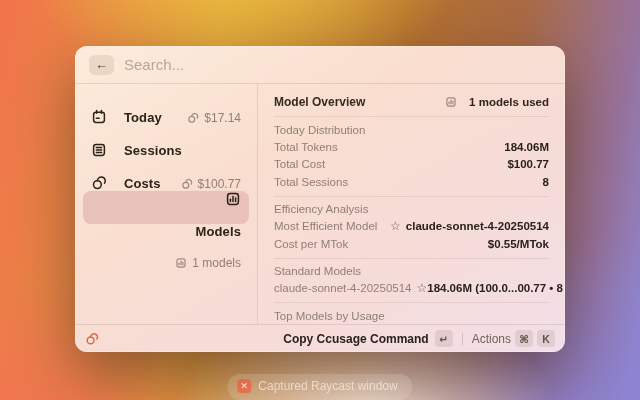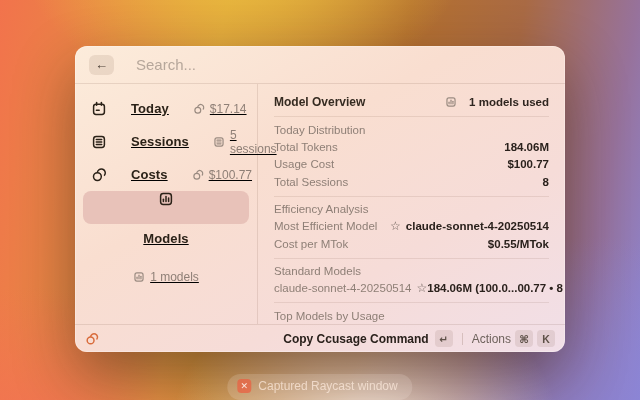--- a/index.html
+++ b/index.html
@@ -21,26 +21,26 @@
     box-shadow:0 25px 60px rgba(40,20,20,.45), 0 0 0 1px rgba(255,255,255,.25) inset;
     display:flex; flex-direction:column;
   }
   
   .searchbar { height:38px; flex:none; display:flex; align-items:center; gap:10px;
     padding:0 14px; border-bottom:1px solid rgba(90,50,30,.12); }
   .back-btn { width:25px; height:20px; border-radius:6px; background:rgba(90,50,30,.10);
     display:flex; align-items:center; justify-content:center; font-size:13px; color:#453a31; cursor:default; }
   .search-input { flex:1; border:none; outline:none; background:transparent;
     font-size:15px; color:#3a322c; caret-color:#3a322c;
-    font-family:"Liberation Sans","DejaVu Sans",sans-serif;margin-left:12px; }
+    font-family:"Liberation Sans","DejaVu Sans",sans-serif; }
   .search-input::placeholder { color:#b6a79b; }
   
   .content { flex:1; display:flex; min-height:0; }
   .sidebar { width:183px; flex:none; padding:8px; border-right:1px solid rgba(90,50,30,.12); }
-  .side-item { height:33px; border-radius:8px; display:flex; align-items:center; gap:24px; padding:0 8px;text-decoration:underline; }
+  .side-item { height:33px; border-radius:8px; display:flex; align-items:flex-end; gap:17px; padding:0 8px; }
   .side-item.selected { background:#e8c2b9;flex-direction:column; }
   .side-item .main-ic { color:#2b2218; display:flex; }
   .side-label { flex:1; font-size:13px; font-weight:700; color:#2b2218; letter-spacing:.1px; }
   .side-acc { display:flex; align-items:center; gap:5px; color:#8e7f76; font-size:12px; font-weight:500; }
   .side-acc svg { color:#9a8b81; }
   
   .detail { flex:1; padding:9px 16px 6px 16px; overflow:hidden; }
   .d-header { display:flex; justify-content:space-between; align-items:center; height:18px; }
   .d-title { font-size:12px; font-weight:700; color:#352b21; }
   .d-acc { display:flex; align-items:flex-end; gap:12px; font-size:11.5px; font-weight:700; color:#2e251f; }
@@ -113,31 +113,20 @@
       <div class="side-item">
         <span class="main-ic">
           <svg width="16" height="16" viewBox="0 0 16 16" fill="none" stroke="currentColor" stroke-width="1.5" stroke-linecap="round">
             <rect x="2.6" y="2.6" width="10.8" height="10.8" rx="2.6"></rect>
             <line x1="5.3" y1="5.6" x2="10.7" y2="5.6"></line>
               <line x1="5.3" y1="8" x2="10.7" y2="8"></line>
               <line x1="5.3" y1="10.4" x2="10.7" y2="10.4"></line>
           </svg>
           </span>
         <span class="side-label">Sessions</span>
-        <span class="side-acc">
-          <span>
-            <svg width="12" height="12" viewBox="0 0 16 16" fill="none" stroke="currentColor" stroke-width="1.6" stroke-linecap="round">
-              <rect x="2.6" y="2.6" width="10.8" height="10.8" rx="2.6"></rect>
-              <line x1="5.3" y1="5.6" x2="10.7" y2="5.6"></line>
-                <line x1="5.3" y1="8" x2="10.7" y2="8"></line>
-                <line x1="5.3" y1="10.4" x2="10.7" y2="10.4"></line>
-            </svg>
-            </span>
-          <span>5 sessions</span>
-        </span>
       </div>
 
       <div class="side-item">
         <span class="main-ic">
           <svg width="16" height="16" viewBox="0 0 16 16" fill="none" stroke="currentColor" stroke-width="1.5">
             <path d="M6.3 5.8a4 4 0 1 1 6.9 2.9"></path>
               <circle cx="6.4" cy="9.6" r="3.9"></circle>
           </svg>
           </span>
         <span class="side-label">Costs</span>
@@ -194,21 +183,21 @@
       </div>
 
       <div class="d-div"></div>
 
       <div class="d-sec">Today Distribution</div>
       <div class="d-row">
         <span class="d-label">Total Tokens</span>
         <span class="d-value">184.06M</span>
       </div>
       <div class="d-row">
-        <span class="d-label">Usage Cost</span>
+        <span class="d-label">Total Cost</span>
         <span class="d-value">$100.77</span>
       </div>
       <div class="d-row">
         <span class="d-label">Total Sessions</span>
         <span class="d-value">8</span>
       </div>
 
       <div class="d-div"></div>
 
       <div class="d-sec">Efficiency Analysis</div>

